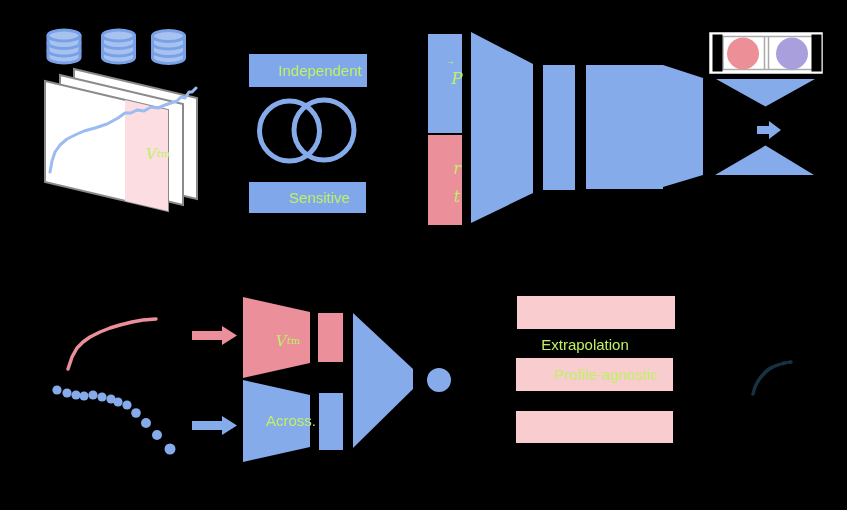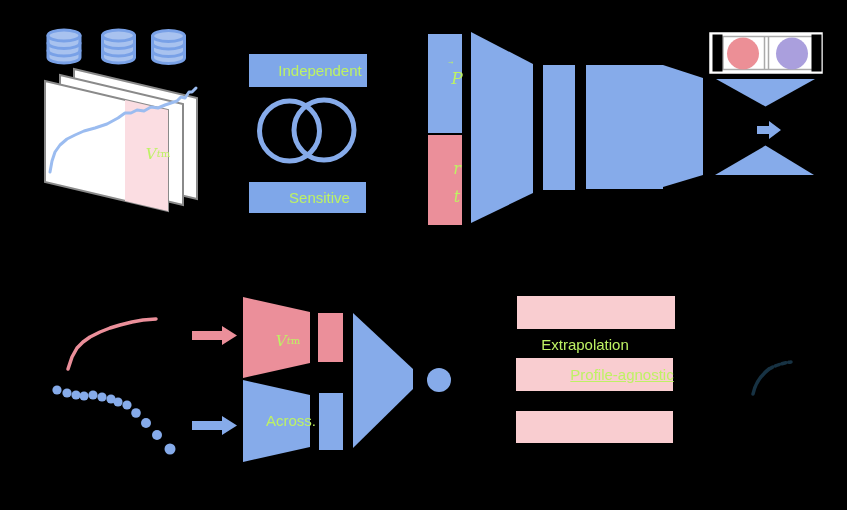--- a/index.html
+++ b/index.html
@@ -132,15 +132,15 @@
   <div class="lbl math" style="left:428px;top:184px;width:34px;height:26px;font-size:16px;">t</div>
 
   <div class="lbl math" style="left:256px;top:330px;width:40px;height:22px;">
     <span>V</span>
       <sub>t</sub>
       <sup>m</sup>
   </div>
   <div class="lbl" style="left:246px;top:408px;width:66px;height:24px;">Across.</div>
 
   <div class="lbl" style="left:488px;top:296px;width:170px;height:33px;margin-top:32px;">Extrapolation</div>
-  <div class="lbl" style="left:516px;top:358px;width:188px;height:33px;text-decoration:underline;">Profile-agnostic</div>
+  <div class="lbl" style="left:500px;top:358px;width:188px;height:33px;">Profile-agnostic</div>
 
 </div>
 
 </body></html>

